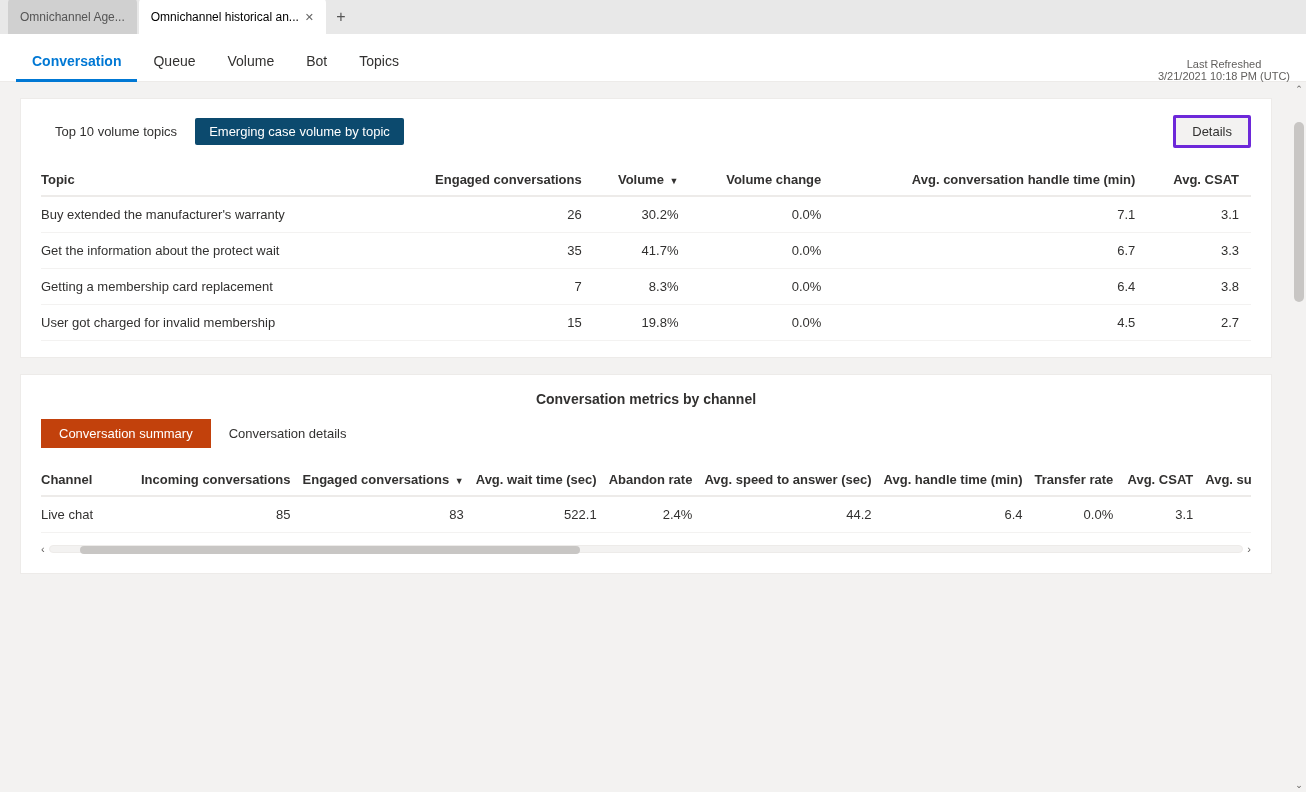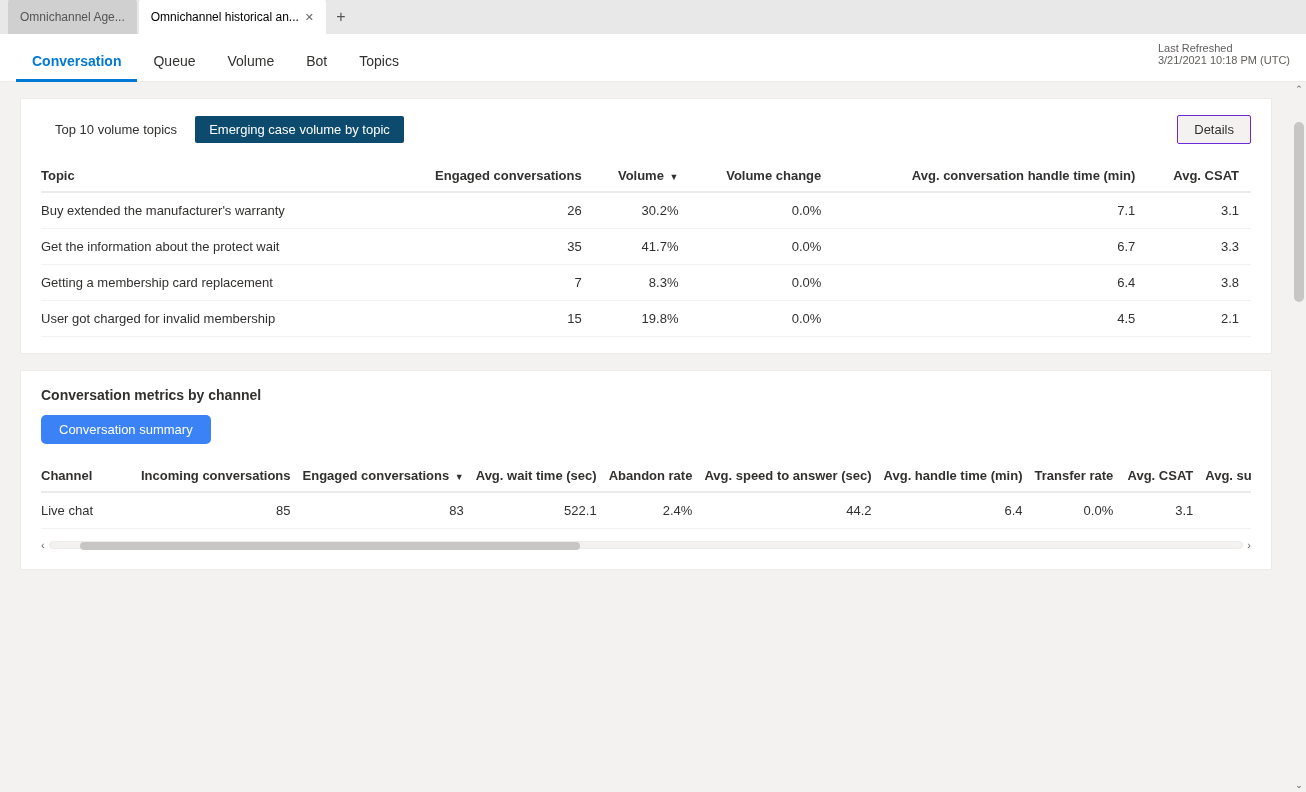--- a/index.html
+++ b/index.html
@@ -67,24 +67,24 @@
       margin-bottom: -1px;
     }
     .nav-tab.active {
       color: #0078d4;
       border-bottom: 3px solid #0078d4;
       font-weight: 600;
     }
     .last-refreshed {
       position: absolute;
       right: 16px;
-      top: 8px;
+      top: 24px;
       font-size: 11px;
       color: #605e5c;
-      text-align: left;
+      text-align: center;
     }
 
     
     .card {
       background: #fff;
       border: 1px solid #edebe9;
       margin-bottom: 16px;
       padding: 16px 20px;
     }
 
@@ -106,21 +106,21 @@
     .topic-tab.active-btn {
       background: #0c4a6e;
       color: #fff;
       border-radius: 2px;
     }
     .details-btn {
       margin-left: auto;
       padding: 6px 16px;
       font-size: 13px;
       background: #f3f2f1;
-      border: 1px solid #6d28d9;
+      border: 3px solid #6d28d9;
       cursor: pointer;
       color: #323130;
       border-radius: 2px;
     }
 
     
     table {
       width: 100%;
       border-collapse: collapse;
       font-size: 13px;
@@ -154,40 +154,41 @@
       font-size: 9px;
       margin-left: 2px;
     }
 
     
     .section-title {
       font-size: 14px;
       font-weight: 600;
       margin-bottom: 12px;
       color: #323130;
+      text-align: center;
     }
 
     
     .summary-tabs {
       display: flex;
       gap: 0;
       margin-bottom: 16px;
     }
     .summary-tab {
       padding: 7px 18px;
       font-size: 13px;
       cursor: pointer;
       border: none;
       background: transparent;
       color: #323130;
     }
     .summary-tab.active-btn {
-      background: #3b82f6;
+      background: #c2410c;
       color: #fff;
-      border-radius: 5px;
+      border-radius: 0;
     }
 
     
     .h-scroll-area {
       width: 100%;
       overflow-x: auto;
       margin-top: 4px;
     }
     .scrollbar-track {
       height: 8px;
@@ -335,31 +336,32 @@
     <td class="right">0.0%</td>
     <td class="right">6.4</td>
     <td class="right">3.8</td>
   </tr>
                 <tr>
     <td>User got charged for invalid membership</td>
     <td class="right">15</td>
     <td class="right">19.8%</td>
     <td class="right">0.0%</td>
     <td class="right">4.5</td>
-    <td class="right">2.1</td>
+    <td class="right">2.7</td>
   </tr>
               </tbody>
           </table>
         </div>
       </div>
 
       <div class="card">
         <div class="section-title">Conversation metrics by channel</div>
         <div class="summary-tabs">
           <button class="summary-tab active-btn">Conversation summary</button>
+          <button class="summary-tab">Conversation details</button>
         </div>
 
         <div class="h-scroll-area">
           <table class="channel-table">
             <thead>
               <tr>
                 <th>Channel</th>
                 <th class="right">Incoming conversations</th>
                 <th class="right">
                   Engaged conversations <span class="sort-icon">▼</span>

